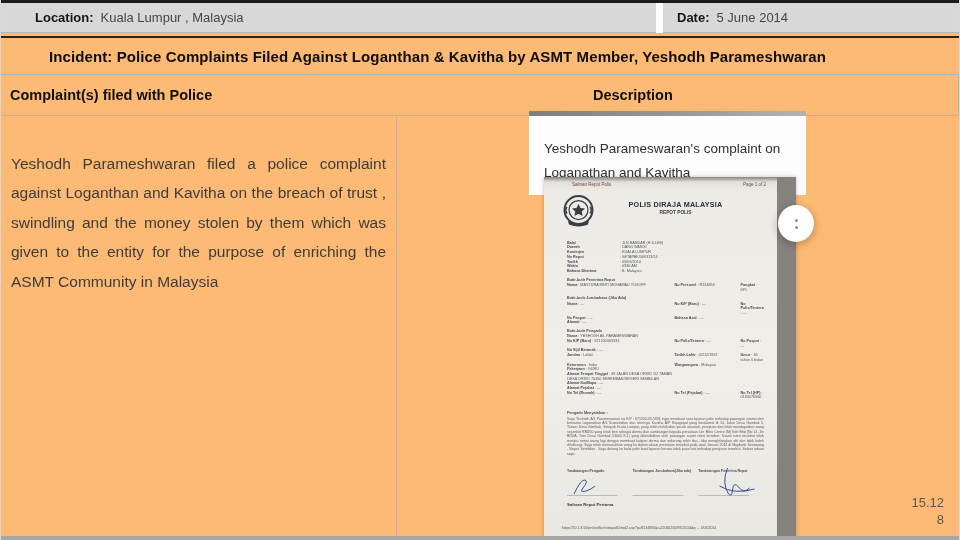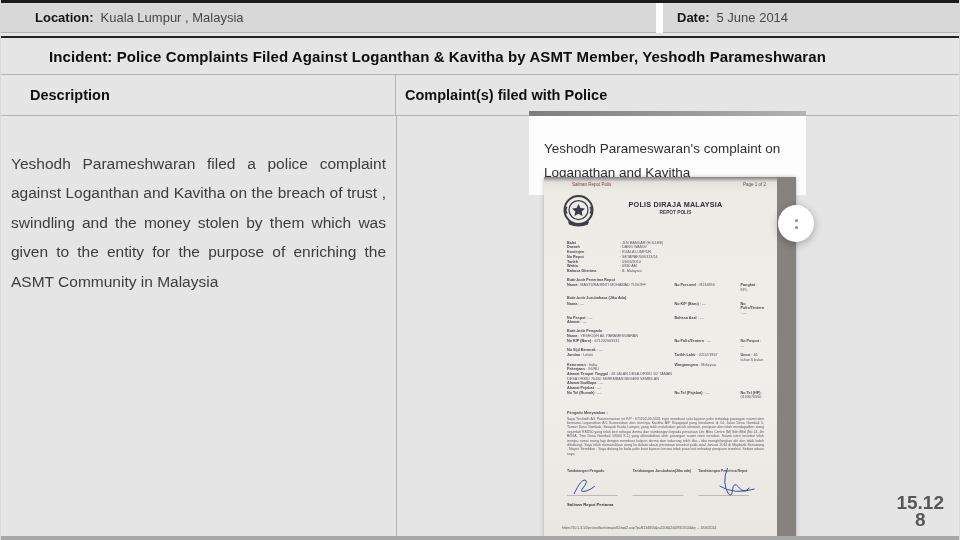--- a/index.html
+++ b/index.html
@@ -1,18 +1,18 @@
 <!DOCTYPE html>
 <html><head>
 <meta charset="utf-8">
 <style>
   html,body { margin:0; padding:0; background:#fff; }
   .slide {
     position:relative; width:960px; height:540px; overflow:hidden;
-    background:#e5e5e5; font-family:"Liberation Sans", sans-serif;
+    background:#fdba74; font-family:"Liberation Sans", sans-serif;
     border-left:1px solid #d9d9d9; border-right:1px solid #d9d9d9;
     box-sizing:border-box;
   }
   
   .meta-bar { position:absolute; top:0; left:0; right:0; height:33px; display:flex; border-top:3px solid #1c1c1c; box-sizing:border-box; }
   .meta-cell { background:#d8d8d8; border-bottom:1px solid #b5b5b5; display:flex; align-items:center; font-size:13px; box-sizing:border-box; }
   .meta-cell.location { width:655px; padding-left:34px; }
   .meta-gap { width:7px; background:#ffffff; }
   .meta-cell.date { flex:1; padding-left:14px; }
   .meta-label { font-weight:bold; color:#151515; margin-right:7px; }
@@ -64,21 +64,21 @@
   .sig-row { display:flex; margin:26px 26px 0 46px; font-size:7px; position:relative; }
   .sig-col { flex:1; position:relative; height:64px; }
   .sig-line { position:absolute; left:0; right:30px; top:52px; border-top:1px solid #8a8a8a; }
   .sig-ink { position:absolute; }
   .doc-copy-footer { margin:2px 0 0 46px; font-size:8.5px; font-weight:bold; color:#33333c; }
   .doc-url { position:absolute; left:36px; top:698px; right:20px; font-size:7px; color:#4f4f58; white-space:nowrap; overflow:hidden; }
   
   .bubble { position:absolute; left:777px; top:205px; width:36px; height:37px; border-radius:50%; background:#ffffff; box-shadow:0 2px 9px rgba(0,0,0,.30); display:flex; flex-direction:column; align-items:center; justify-content:center; gap:4px; }
   .bubble .dot { width:3px; height:3px; border-radius:50%; background:#8d8d8d; }
   
-  .page-num { position:absolute; right:15px; top:494px; text-align:center; font-size:19px; line-height:17px; color:#585858;font-weight:bold; }
+  .page-num { position:absolute; right:15px; top:494px; text-align:right; font-size:13px; line-height:17px; color:#585858; }
   .bottom-bar { position:absolute; left:0; right:0; bottom:0; height:4px; background:#a6a6a6; }
 </style>
 </head>
 <body>
 
 <div class="slide">
 
   <div class="meta-bar">
     <div class="meta-cell location">
       <span class="meta-label">Location:</span>
@@ -89,22 +89,22 @@
       <span class="meta-label">Date:</span>
       <span class="meta-value">5 June 2014</span>
     </div>
   </div>
 
   <div class="incident-row">
     <span class="incident-title">Incident: Police Complaints Filed Against Loganthan &amp; Kavitha by ASMT Member, Yeshodh Parameshwaran</span>
   </div>
 
   <div class="table-head">
+    <div class="th right">Complaint(s) filed with Police</div>
     <div class="th left">Description</div>
-    <div class="th right">Complaint(s) filed with Police</div>
   </div>
   <div class="col-divider"></div>
 
   <p class="description">Yeshodh Parameshwaran filed a police complaint against Loganthan and Kavitha on the breach of trust , swindling and the money stolen by them which was given to the entity for the purpose of enriching the ASMT Community in Malaysia</p>
 
   <div class="caption-box">
     <div class="caption-strip"></div>
     <div class="caption-text">Yeshodh Parameswaran's complaint on Loganathan and Kavitha</div>
   </div>
 

